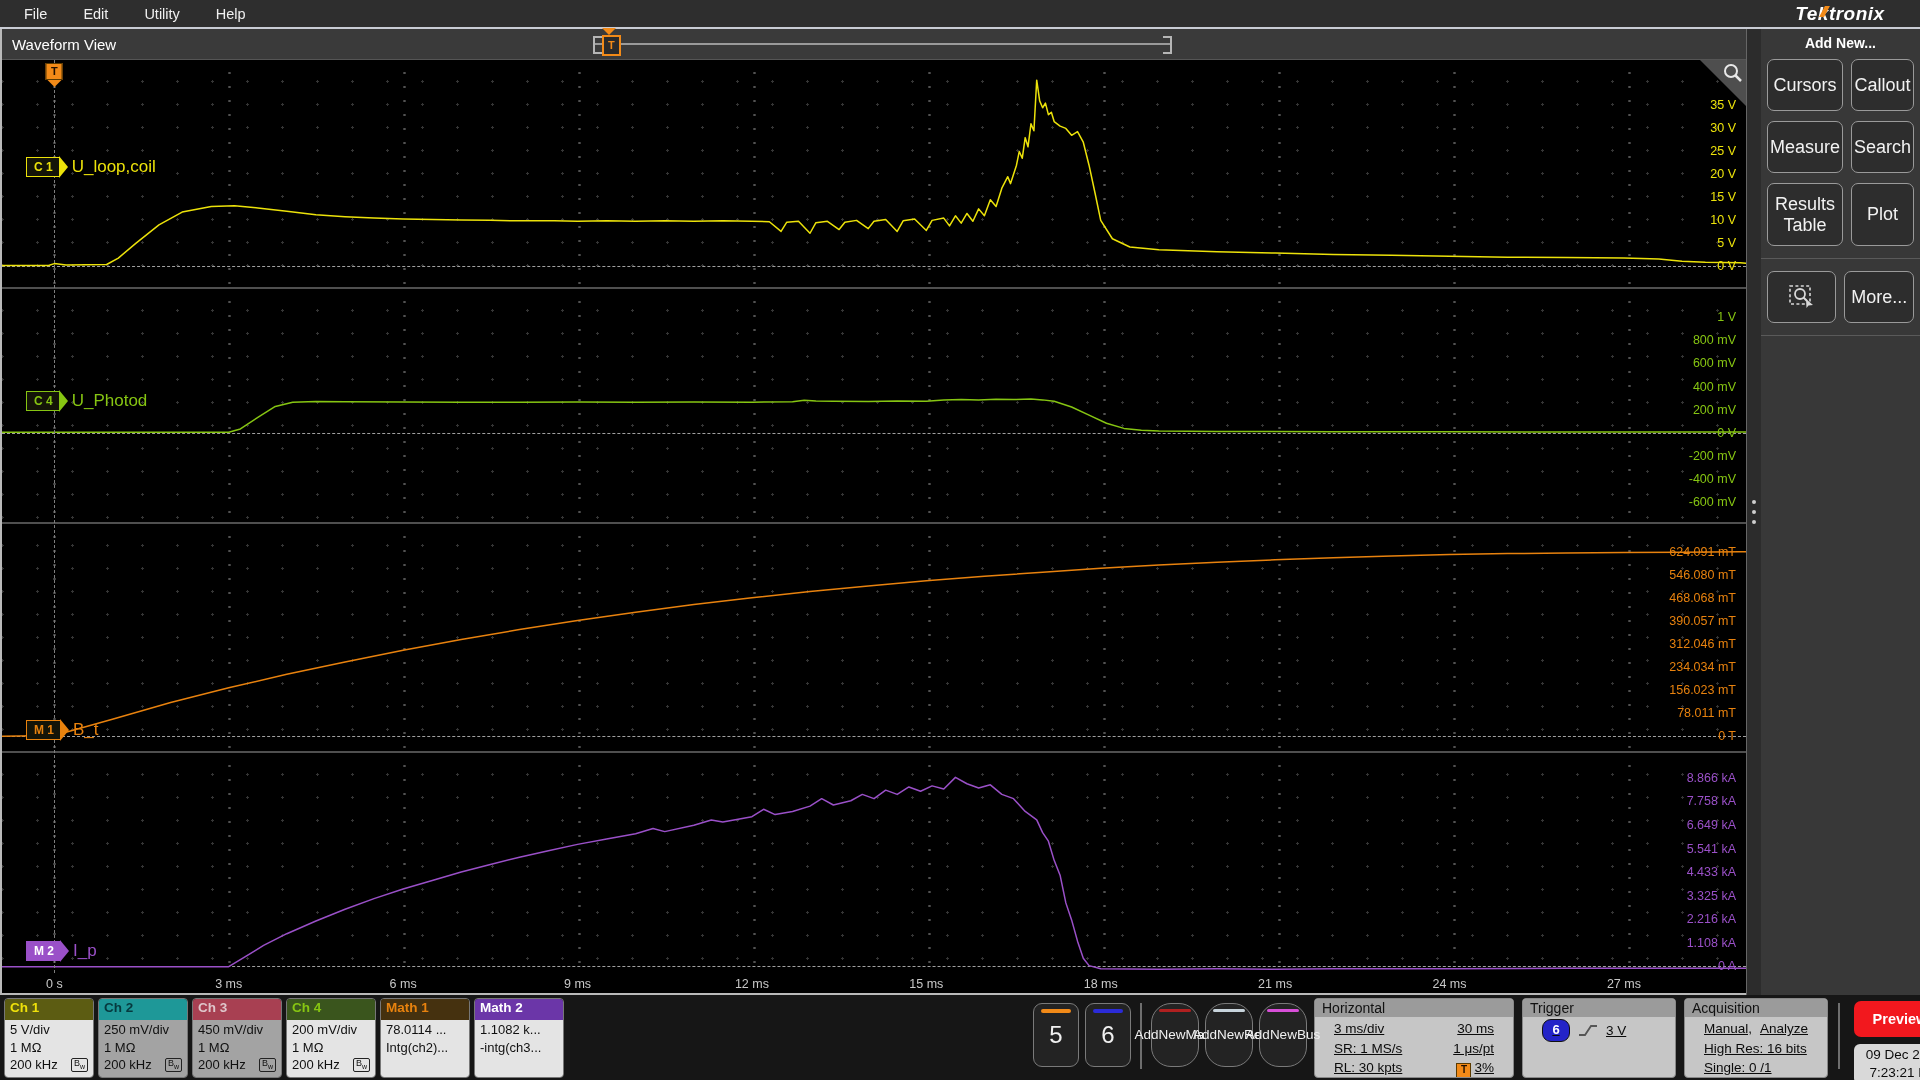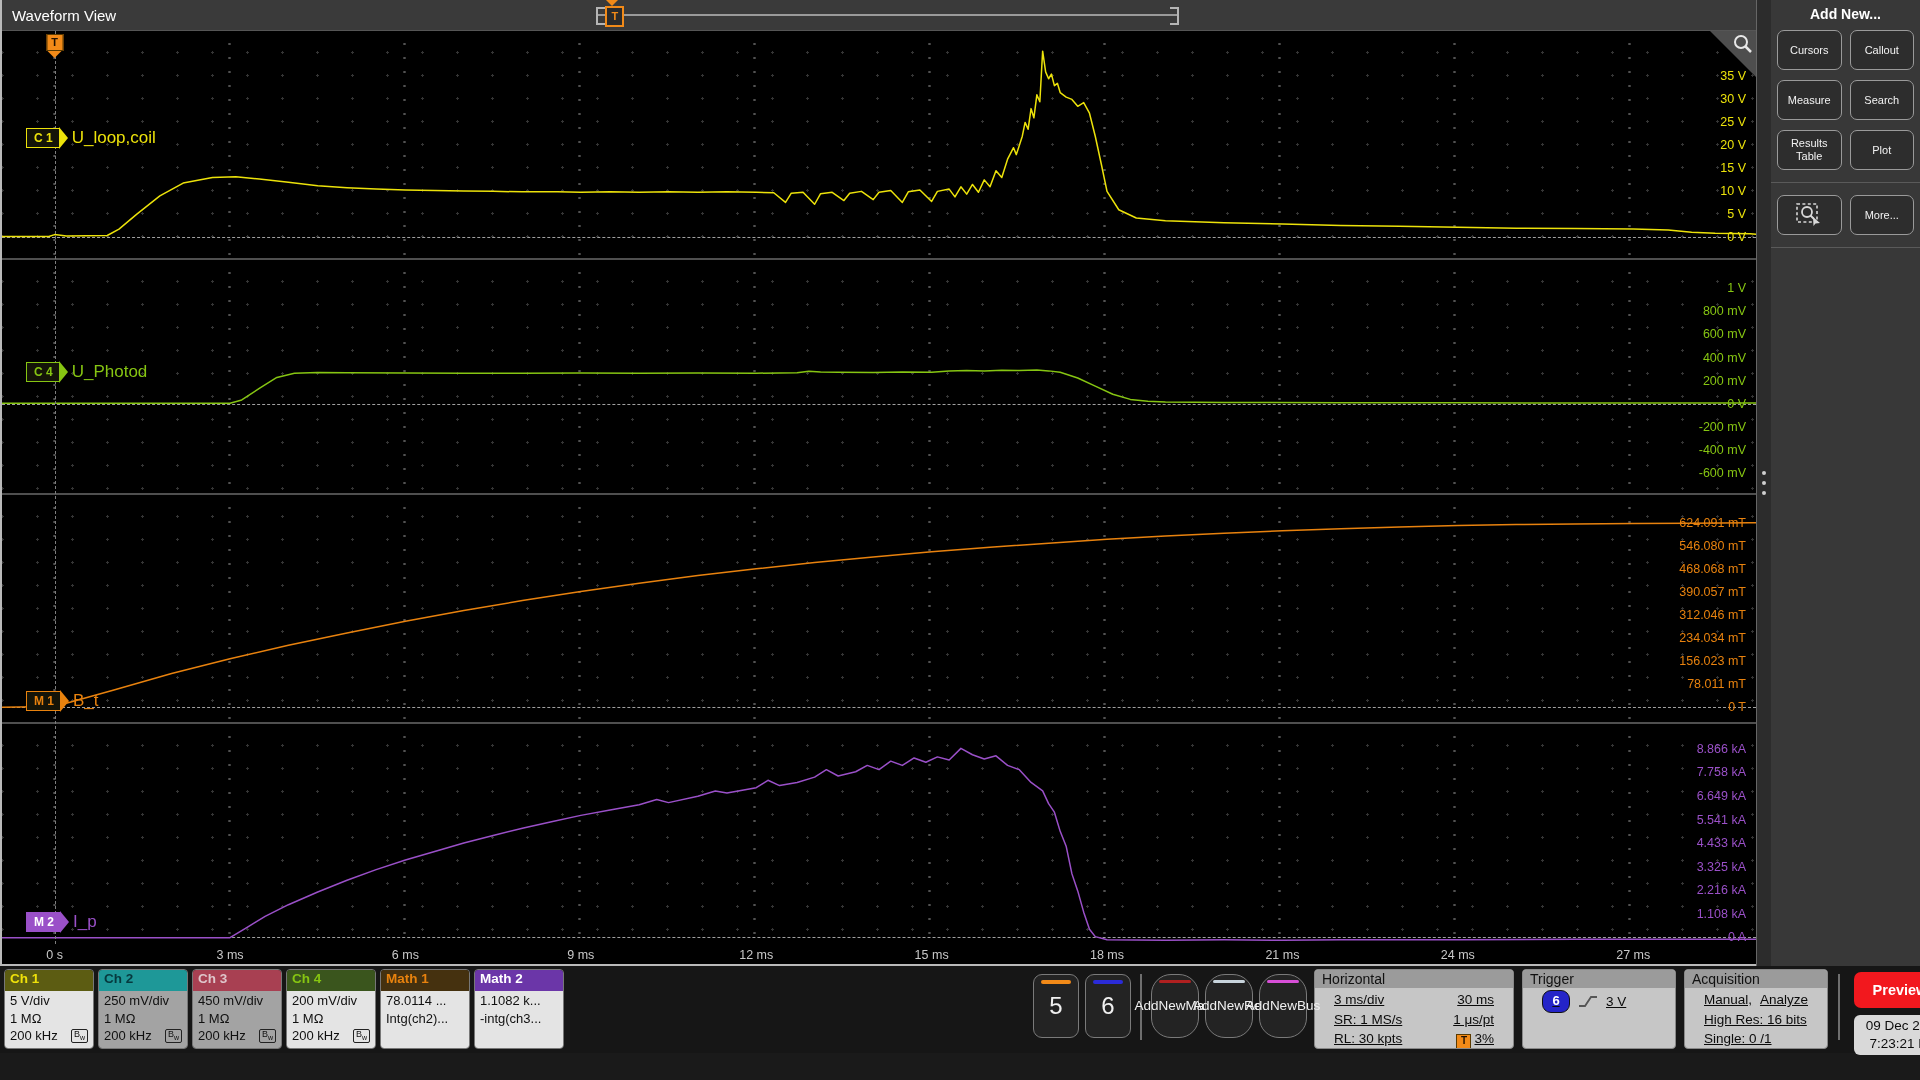--- a/index.html
+++ b/index.html
@@ -53,22 +53,22 @@
       border-top:46px solid #4e4e4e;border-left:46px solid transparent;}
   #cornerzoom svg{position:absolute;top:-44px;right:2px;}
   
   #dragstrip{width:14px;background:#2c2c2c;position:relative;border-left:1px solid #666;}
   #dragdots{position:absolute;top:50%;left:50%;transform:translate(-50%,-50%);display:flex;flex-direction:column;gap:6px;}
   #dragdots i{width:4px;height:4px;border-radius:50%;background:#cfcfcf;}
   
   #sidebar{flex:1;background:#383838;padding:4px 6px 0 6px;}
   #sb-header{color:#fff;font-weight:bold;font-size:14px;text-align:center;margin:2px 0 8px 0;}
   #sb-grid{display:grid;grid-template-columns:1fr 1fr;gap:10px 8px;}
-  .sb-btn{background:#2d2d2d;border:1px solid #9a9a9a;border-radius:7px;color:#f2f2f2;font-size:11px;
-          min-height:30px;display:flex;align-items:center;justify-content:center;text-align:center;padding:4px 2px;line-height:1.15;}
+  .sb-btn{background:#2d2d2d;border:1px solid #9a9a9a;border-radius:7px;color:#f2f2f2;font-size:18px;
+          min-height:30px;display:flex;align-items:center;justify-content:center;text-align:center;padding:10px 2px;line-height:1.15;}
   .sb-sep{height:1px;background:#5a5a5a;margin:12px -6px 12px -6px;}
   #sb-iconrow{display:grid;grid-template-columns:1fr 1fr;gap:8px;}
   .sb-icon-btn{background:#2d2d2d;border:1px solid #9a9a9a;border-radius:7px;min-height:34px;display:flex;align-items:center;justify-content:center;}
   
   #bottombar{height:87px;background:#161616;display:flex;align-items:flex-start;padding-left:4px;box-sizing:border-box;}
   .chcard{width:88px;height:78px;margin:3px 4px 0 0;border-radius:4px;overflow:hidden;border:1px solid #777;flex:none;}
   .chcard .hd{height:20px;font-size:13.5px;font-weight:bold;padding:1px 5px 0 5px;}
   .chcard .bd{height:58px;font-size:13px;color:#101010;padding:1px 4px 0 5px;line-height:1.35;}
   .row3{display:flex;justify-content:space-between;align-items:center;}
   .bw{font-size:9px;border:1px solid #222;padding:0 2px;border-radius:2px;line-height:1.1;margin-right:1px;}
@@ -95,20 +95,29 @@
   #rightstack{margin:6px 0 0 8px;display:flex;flex-direction:column;gap:7px;flex:none;}
   #previewbtn{width:92px;height:36px;background:#f2181e;border-radius:7px;color:#fff;font-weight:bold;font-size:14.5px;
               display:flex;align-items:center;justify-content:center;}
   #clock{width:96px;background:#d9d9d9;border-radius:6px;color:#0b0b0b;font-size:13.5px;text-align:center;padding:2px 2px;line-height:1.35;}
 </style>
 </head>
 <body>
 
 <div id="app">
 
+  <div id="topbar">
+    <div id="menus">
+        <span class="menu-item">File</span>
+        <span class="menu-item">Edit</span>
+        <span class="menu-item">Utility</span>
+        <span class="menu-item">Help</span>
+      </div>
+    <div id="logo"><span class="lg-a">Te</span><span class="lg-k">k</span><span class="lg-a">tronix</span></div>
+  </div>
 
   <div id="main">
     <div id="wfview">
       <div id="wfheader">
         <span id="wftitle">Waveform View</span>
         <div id="overview">
           <div class="ov-brk l"></div>
           <div id="ov-line"></div>
           <div class="ov-brk r"></div>
           <div id="ov-tri"></div>

